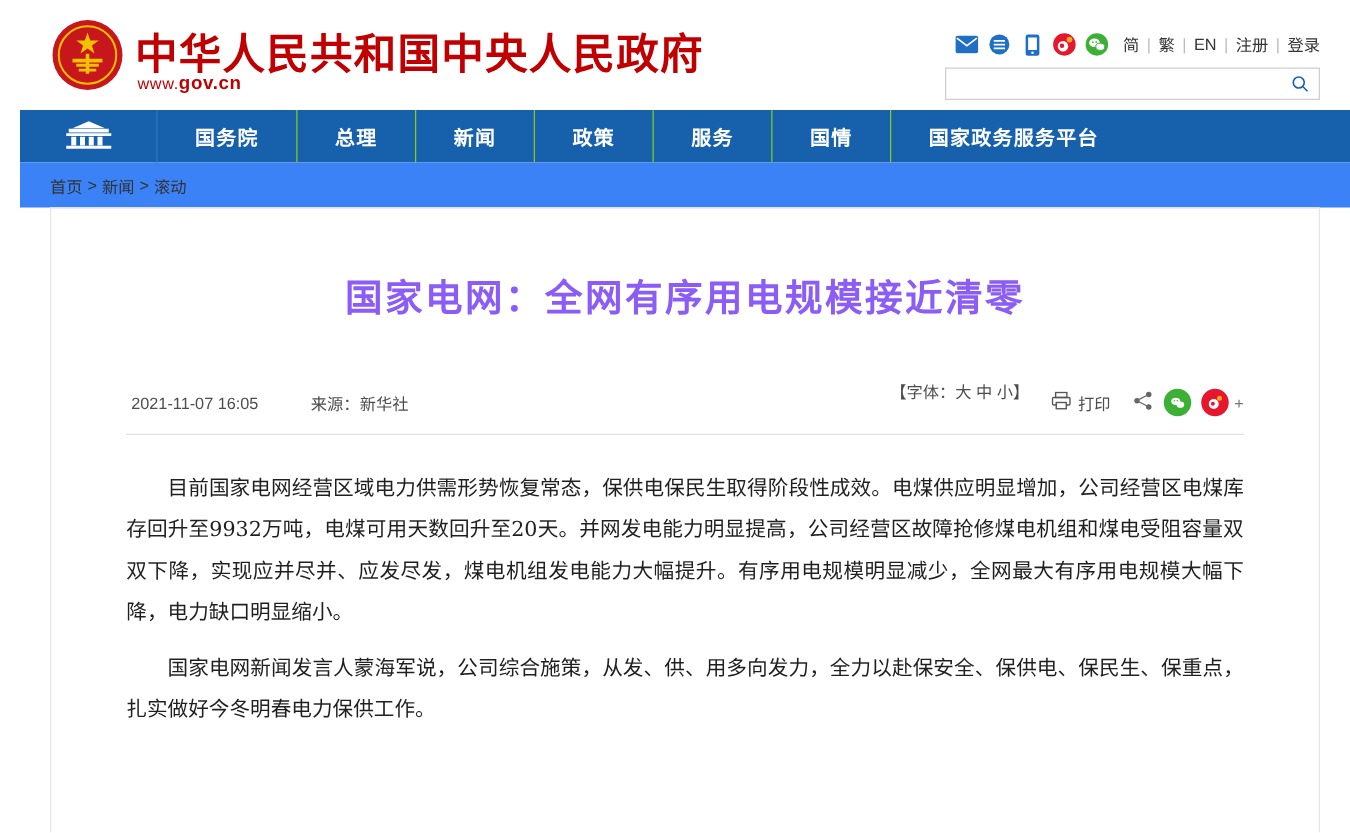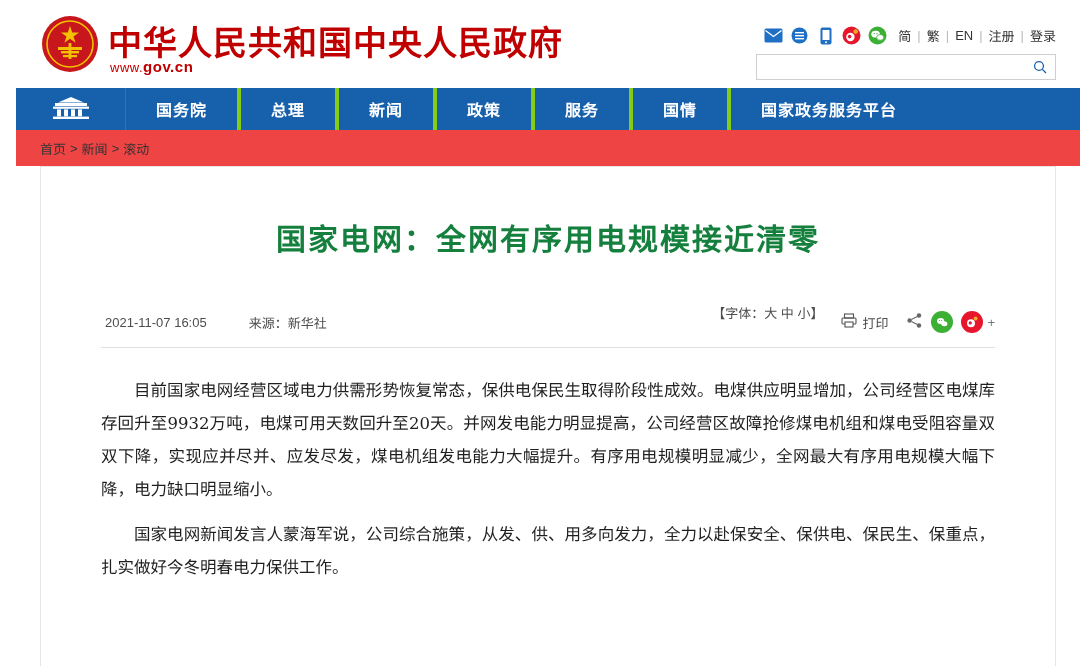--- a/index.html
+++ b/index.html
@@ -137,37 +137,37 @@
     align-items: center;
     justify-content: center;
     border-right: 1px solid #2f74ba;
   }
   .nav-item {
     flex: 0 0 auto;
     padding: 0 30px;
     display: flex;
     align-items: center;
     justify-content: center;
-    border-right: 4px solid #84cc16;
+    border-right: 1px solid #84cc16;
     font-weight: bold;
     letter-spacing: 1px;
     cursor: pointer;
     white-space: nowrap;
   }
   .nav-item.last { border-right: none; }
 
   
   .breadcrumb {
     height: 36px;
     display: flex;
     align-items: center;
     padding-left: 24px;
     font-size: 13px;
     color: #333;
-    background: #ef4444;
+    background: #3b82f6;
   }
   .breadcrumb span { color: #333; }
   .breadcrumb .sep { margin: 0 4px; color:#333; }
 
   
   .article-shell {
     position: relative;
     margin: 0 24px;
     background: #fff;
     border: 1px solid #e6e6e6;
@@ -175,21 +175,21 @@
     height: 500px;
     padding: 0 60px;
     box-shadow: 0 0 0 0 #fff;
   }
   .article-title {
     padding-top: 52px;
     text-align: center;
     font-family: "DejaVu Sans", "Liberation Sans", sans-serif;
     font-size: 30px;
     font-weight: bold;
-    color: #15803d;
+    color: #8b5cf6;
     letter-spacing: 2px;
     line-height: 1.4;
   }
   .meta-row {
     margin-top: 42px;
     height: 38px;
     display: flex;
     align-items: center;
     font-size: 13px;
     color: #4d4d4d;

